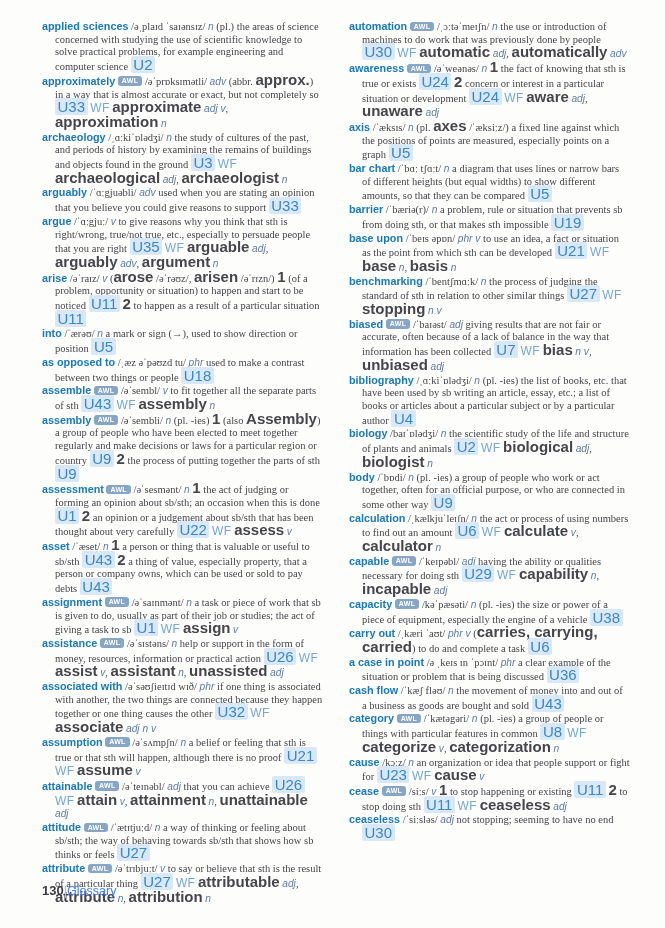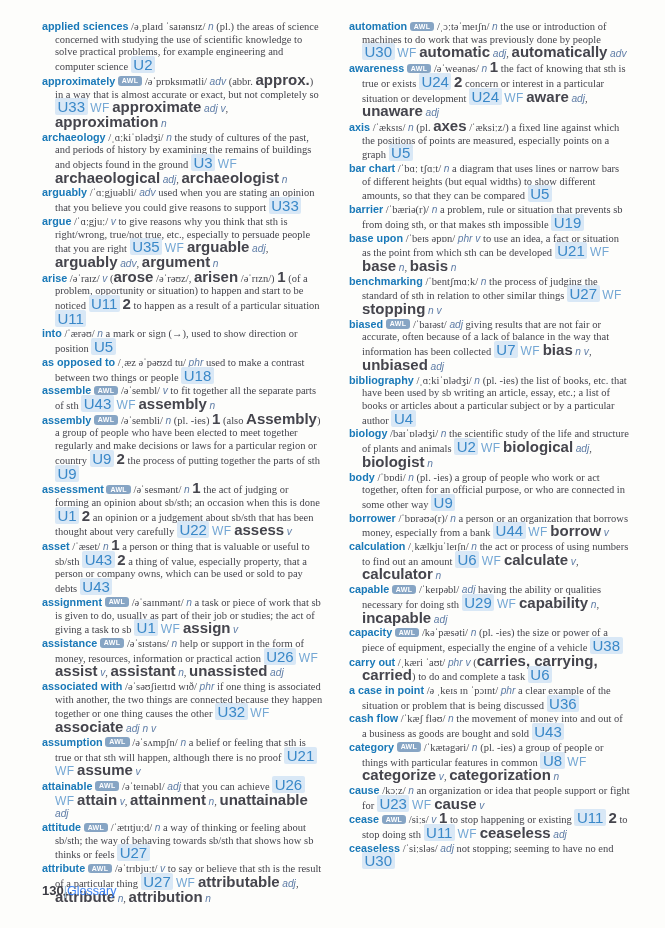--- a/index.html
+++ b/index.html
@@ -100,21 +100,20 @@
         <p class="entry"><span class="seg-hw">awareness</span> <span class="seg-awl">AWL</span> <span class="seg-ph">/əˈweənəs/</span> <span class="seg-pos">n</span> <span class="seg-b">1</span> <span class="seg-tx">the fact of knowing that sth is true or exists</span> <span class="seg-u">U24</span> <span class="seg-b">2</span> <span class="seg-tx">concern or interest in a particular situation or development</span> <span class="seg-u">U24</span> <span class="seg-wf">WF</span> <span class="seg-b">aware</span> <span class="seg-pos">adj</span><span class="seg-tx">,</span> <span class="seg-b">unaware</span> <span class="seg-pos">adj</span></p>
         <p class="entry"><span class="seg-hw">axis</span> <span class="seg-ph">/ˈæksɪs/</span> <span class="seg-pos">n</span> <span class="seg-tx">(pl.</span> <span class="seg-b">axes</span> <span class="seg-ph">/ˈæksiːz/</span><span class="seg-tx">) a fixed line against which the positions of points are measured, especially points on a graph</span> <span class="seg-u">U5</span></p>
         <p class="entry"><span class="seg-hw">bar chart</span> <span class="seg-ph">/ˈbɑː tʃɑːt/</span> <span class="seg-pos">n</span> <span class="seg-tx">a diagram that uses lines or narrow bars of different heights (but equal widths) to show different amounts, so that they can be compared</span> <span class="seg-u">U5</span></p>
         <p class="entry"><span class="seg-hw">barrier</span> <span class="seg-ph">/ˈbæriə(r)/</span> <span class="seg-pos">n</span> <span class="seg-tx">a problem, rule or situation that prevents sb from doing sth, or that makes sth impossible</span> <span class="seg-u">U19</span></p>
         <p class="entry"><span class="seg-hw">base upon</span> <span class="seg-ph">/ˈbeɪs əpɒn/</span> <span class="seg-pos">phr v</span> <span class="seg-tx">to use an idea, a fact or situation as the point from which sth can be developed</span> <span class="seg-u">U21</span> <span class="seg-wf">WF</span> <span class="seg-b">base</span> <span class="seg-pos">n</span><span class="seg-tx">,</span> <span class="seg-b">basis</span> <span class="seg-pos">n</span></p>
         <p class="entry"><span class="seg-hw">benchmarking</span> <span class="seg-ph">/ˈbentʃmɑːk/</span> <span class="seg-pos">n</span> <span class="seg-tx">the process of judging the standard of sth in relation to other similar things</span> <span class="seg-u">U27</span> <span class="seg-wf">WF</span> <span class="seg-b">stopping</span> <span class="seg-pos">n v</span></p>
         <p class="entry"><span class="seg-hw">biased</span> <span class="seg-awl">AWL</span> <span class="seg-ph">/ˈbaɪəst/</span> <span class="seg-pos">adj</span> <span class="seg-tx">giving results that are not fair or accurate, often because of a lack of balance in the way that information has been collected</span> <span class="seg-u">U7</span> <span class="seg-wf">WF</span> <span class="seg-b">bias</span> <span class="seg-pos">n v</span><span class="seg-tx">,</span> <span class="seg-b">unbiased</span> <span class="seg-pos">adj</span></p>
         <p class="entry"><span class="seg-hw">bibliography</span> <span class="seg-ph">/ˌɑːkiˈɒlədʒi/</span> <span class="seg-pos">n</span> <span class="seg-tx">(pl. -ies) the list of books, etc. that have been used by sb writing an article, essay, etc.; a list of books or articles about a particular subject or by a particular author</span> <span class="seg-u">U4</span></p>
         <p class="entry"><span class="seg-hw">biology</span> <span class="seg-ph">/baɪˈɒlədʒi/</span> <span class="seg-pos">n</span> <span class="seg-tx">the scientific study of the life and structure of plants and animals</span> <span class="seg-u">U2</span> <span class="seg-wf">WF</span> <span class="seg-b">biological</span> <span class="seg-pos">adj</span><span class="seg-tx">,</span> <span class="seg-b">biologist</span> <span class="seg-pos">n</span></p>
         <p class="entry"><span class="seg-hw">body</span> <span class="seg-ph">/ˈbɒdi/</span> <span class="seg-pos">n</span> <span class="seg-tx">(pl. -ies) a group of people who work or act together, often for an official purpose, or who are connected in some other way</span> <span class="seg-u">U9</span></p>
-        <p class="entry"><span class="seg-hw">borrower</span> <span class="seg-ph">/ˈbɒrəʊə(r)/</span> <span class="seg-pos">n</span> <span class="seg-tx">a person or an organization that borrows money, especially from a bank</span> <span class="seg-u">U44</span> <span class="seg-wf">WF</span> <span class="seg-b">borrow</span> <span class="seg-pos">v</span></p>
         <p class="entry"><span class="seg-hw">calculation</span> <span class="seg-ph">/ˌkælkjuˈleɪʃn/</span> <span class="seg-pos">n</span> <span class="seg-tx">the act or process of using numbers to find out an amount</span> <span class="seg-u">U6</span> <span class="seg-wf">WF</span> <span class="seg-b">calculate</span> <span class="seg-pos">v</span><span class="seg-tx">,</span> <span class="seg-b">calculator</span> <span class="seg-pos">n</span></p>
         <p class="entry"><span class="seg-hw">capable</span> <span class="seg-awl">AWL</span> <span class="seg-ph">/ˈkeɪpəbl/</span> <span class="seg-pos">adj</span> <span class="seg-tx">having the ability or qualities necessary for doing sth</span> <span class="seg-u">U29</span> <span class="seg-wf">WF</span> <span class="seg-b">capability</span> <span class="seg-pos">n</span><span class="seg-tx">,</span> <span class="seg-b">incapable</span> <span class="seg-pos">adj</span></p>
         <p class="entry"><span class="seg-hw">capacity</span> <span class="seg-awl">AWL</span> <span class="seg-ph">/kəˈpæsəti/</span> <span class="seg-pos">n</span> <span class="seg-tx">(pl. -ies) the size or power of a piece of equipment, especially the engine of a vehicle</span> <span class="seg-u">U38</span></p>
         <p class="entry"><span class="seg-hw">carry out</span> <span class="seg-ph">/ˌkæri ˈaʊt/</span> <span class="seg-pos">phr v</span> <span class="seg-tx">(</span><span class="seg-b">carries, carrying, carried</span><span class="seg-tx">) to do and complete a task</span> <span class="seg-u">U6</span></p>
         <p class="entry"><span class="seg-hw">a case in point</span> <span class="seg-ph">/ə ˌkeɪs ɪn ˈpɔɪnt/</span> <span class="seg-pos">phr</span> <span class="seg-tx">a clear example of the situation or problem that is being discussed</span> <span class="seg-u">U36</span></p>
         <p class="entry"><span class="seg-hw">cash flow</span> <span class="seg-ph">/ˈkæʃ fləʊ/</span> <span class="seg-pos">n</span> <span class="seg-tx">the movement of money into and out of a business as goods are bought and sold</span> <span class="seg-u">U43</span></p>
         <p class="entry"><span class="seg-hw">category</span> <span class="seg-awl">AWL</span> <span class="seg-ph">/ˈkætəgəri/</span> <span class="seg-pos">n</span> <span class="seg-tx">(pl. -ies) a group of people or things with particular features in common</span> <span class="seg-u">U8</span> <span class="seg-wf">WF</span> <span class="seg-b">categorize</span> <span class="seg-pos">v</span><span class="seg-tx">,</span> <span class="seg-b">categorization</span> <span class="seg-pos">n</span></p>
         <p class="entry"><span class="seg-hw">cause</span> <span class="seg-ph">/kɔːz/</span> <span class="seg-pos">n</span> <span class="seg-tx">an organization or idea that people support or fight for</span> <span class="seg-u">U23</span> <span class="seg-wf">WF</span> <span class="seg-b">cause</span> <span class="seg-pos">v</span></p>
         <p class="entry"><span class="seg-hw">cease</span> <span class="seg-awl">AWL</span> <span class="seg-ph">/siːs/</span> <span class="seg-pos">v</span> <span class="seg-b">1</span> <span class="seg-tx">to stop happening or existing</span> <span class="seg-u">U11</span> <span class="seg-b">2</span> <span class="seg-tx">to stop doing sth</span> <span class="seg-u">U11</span> <span class="seg-wf">WF</span> <span class="seg-b">ceaseless</span> <span class="seg-pos">adj</span></p>
         <p class="entry"><span class="seg-hw">ceaseless</span> <span class="seg-ph">/ˈsiːsləs/</span> <span class="seg-pos">adj</span> <span class="seg-tx">not stopping; seeming to have no end</span> <span class="seg-u">U30</span></p>

